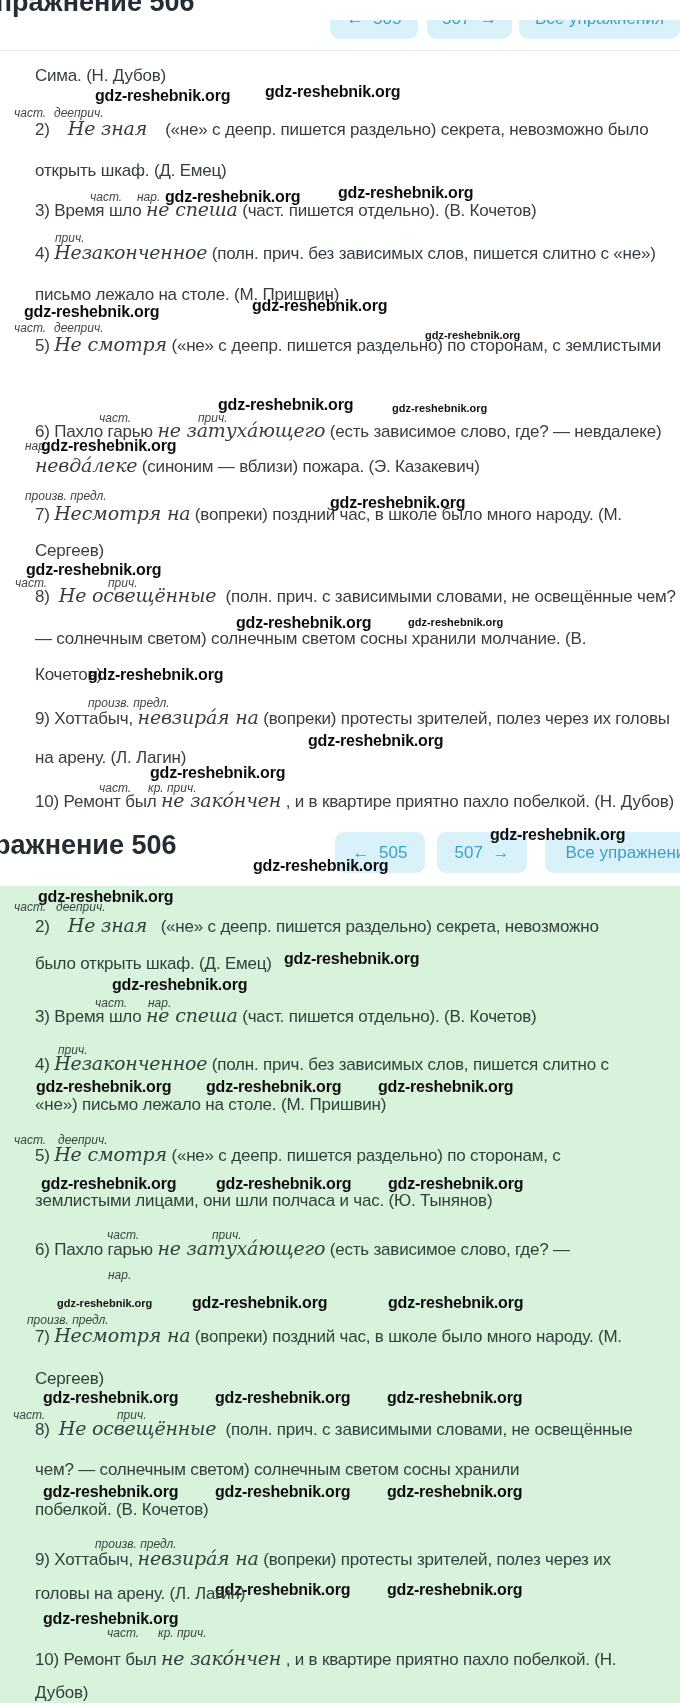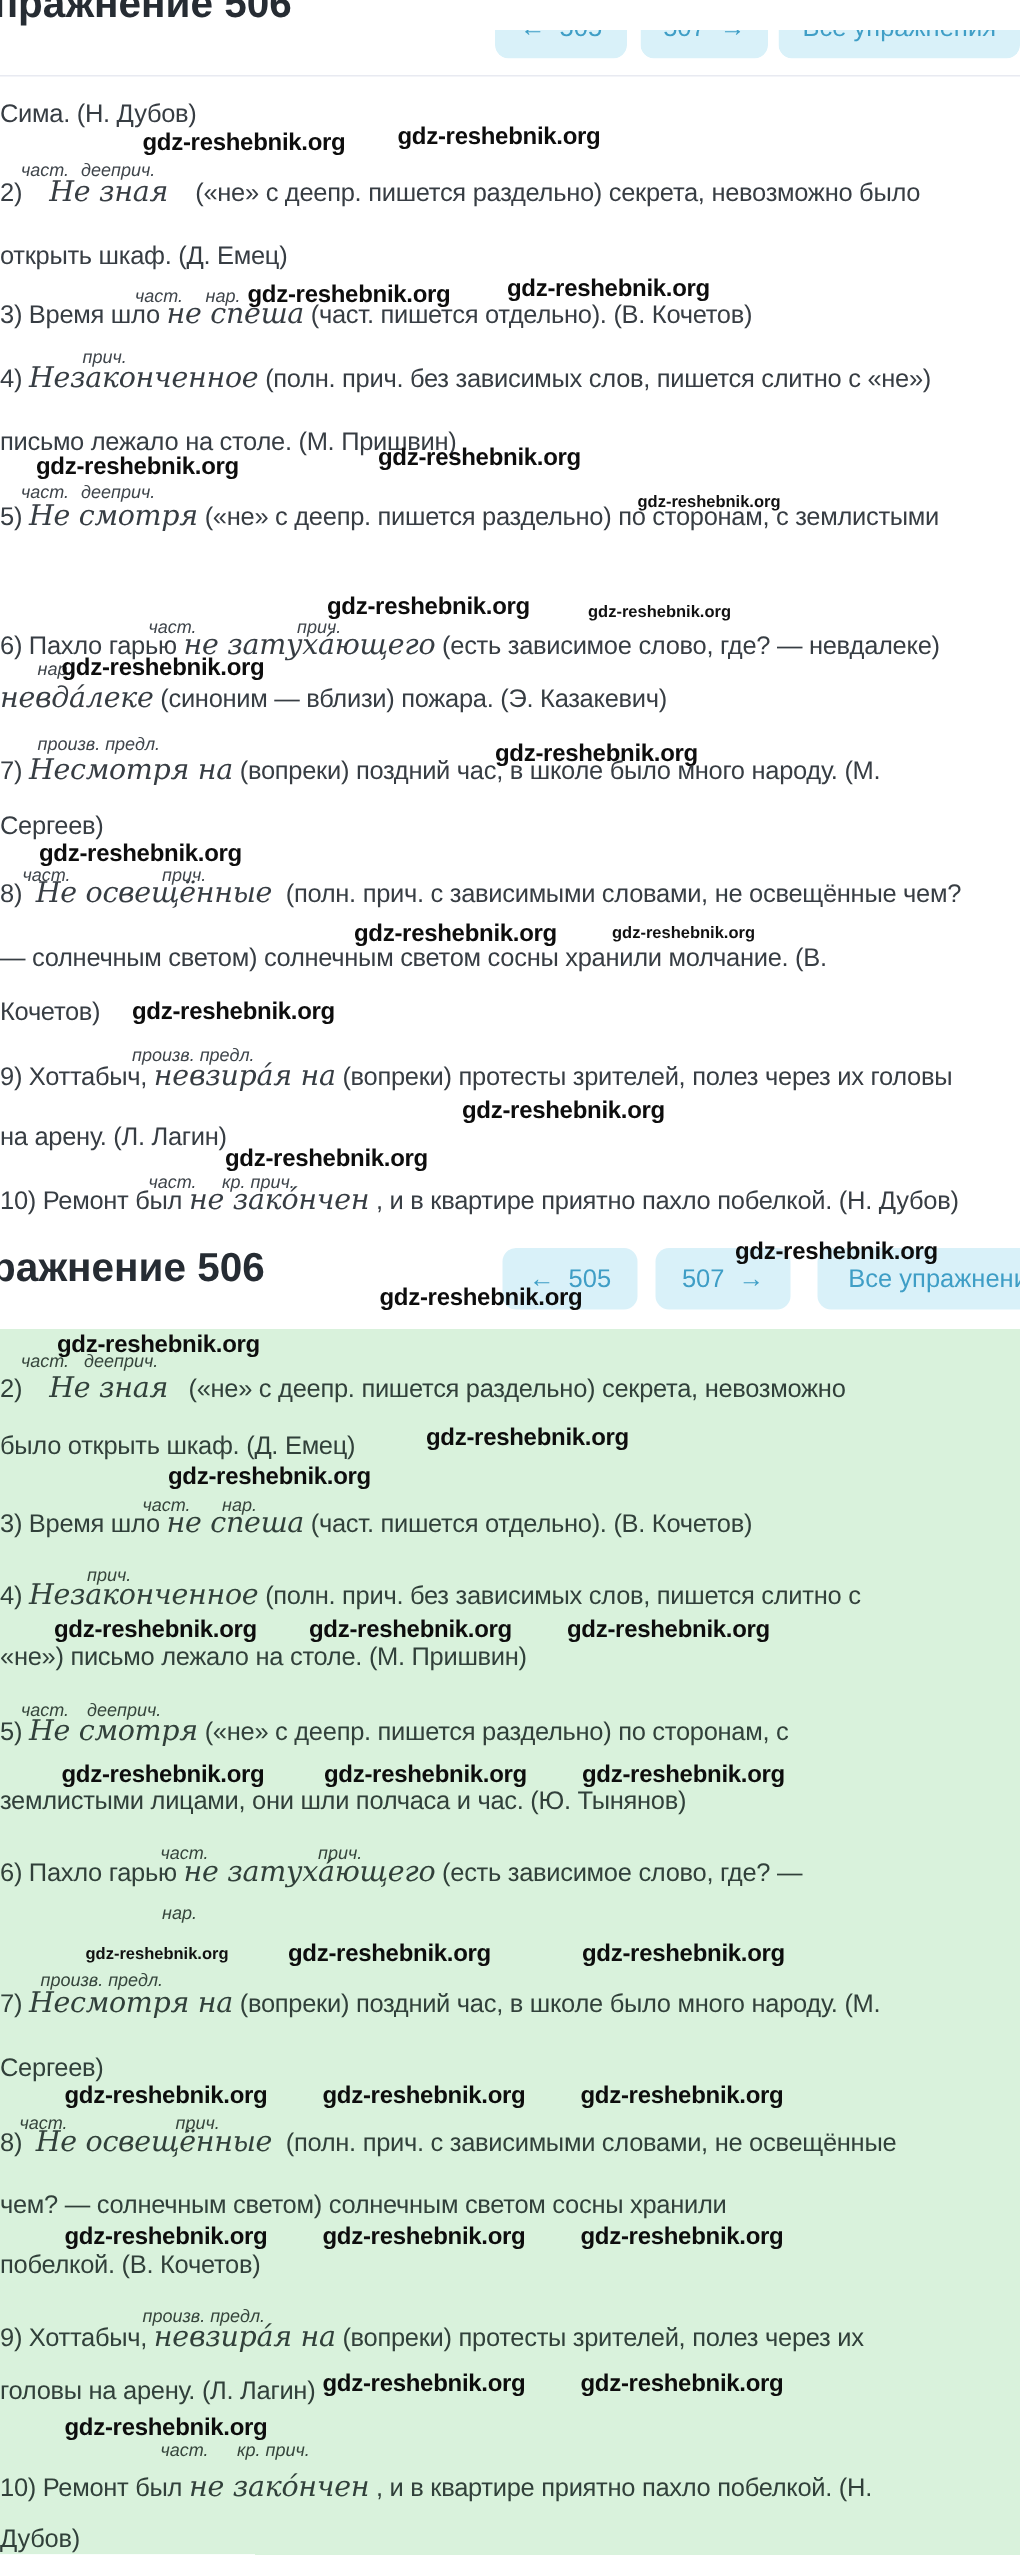--- a/index.html
+++ b/index.html
@@ -21,21 +21,21 @@
   .nav-btn { position:absolute; height:41px; border-radius:9px; background:var(--btn-bg,#d9f1f9);
              color:var(--btn-fg,#3f9ec6); font-size:17px; font-family:inherit; border:none;
              display:flex; align-items:center; justify-content:center; white-space:pre; cursor:pointer; }
   .btn-clip { position:absolute; top:20px; height:19px; overflow:hidden; border-radius:0 0 9px 9px; }
   .btn-clip .nav-btn { position:absolute; left:0; top:-22px; width:100%; }
 
   .mid-heading { position:absolute; left:-38px; top:830px; }
 
   
   .line, .ann, .wm, .wms { position:absolute; white-space:pre; }
-  .line { font-size:17px; line-height:21px; color:var(--body,#373d43); letter-spacing:-0.2px; }
+  .line { font-size:17px; line-height:21px; color:var(--body,#373d43); letter-spacing:-0.2px;padding-left:35px; }
   .line .it, .it { font-family:"DejaVu Serif", serif; font-style:italic; font-size:19px; }
   .ann  { font-family:Liberation Sans, sans-serif; font-style:italic; font-size:12px; color:#3f454b; }
   .line.g { color:var(--gbody,#31403a); }
   .ann.g  { color:#36453c; }
   .wm  { font-weight:700; font-size:16px; color:#0d0d0d; letter-spacing:-0.2px; }
   .wms { font-weight:700; font-size:11px; color:#111111; }
 </style>
 </head>
 <body>
 

